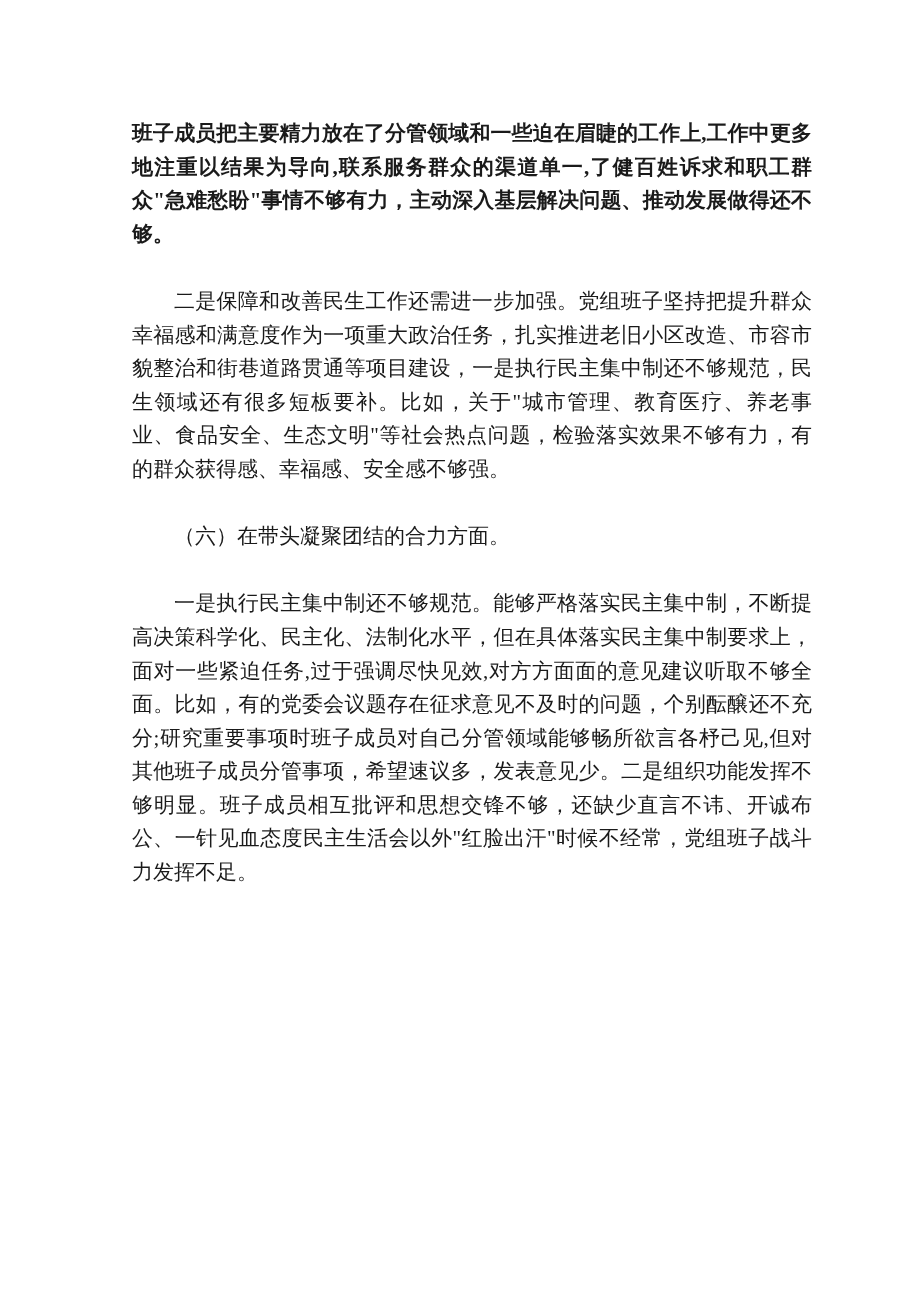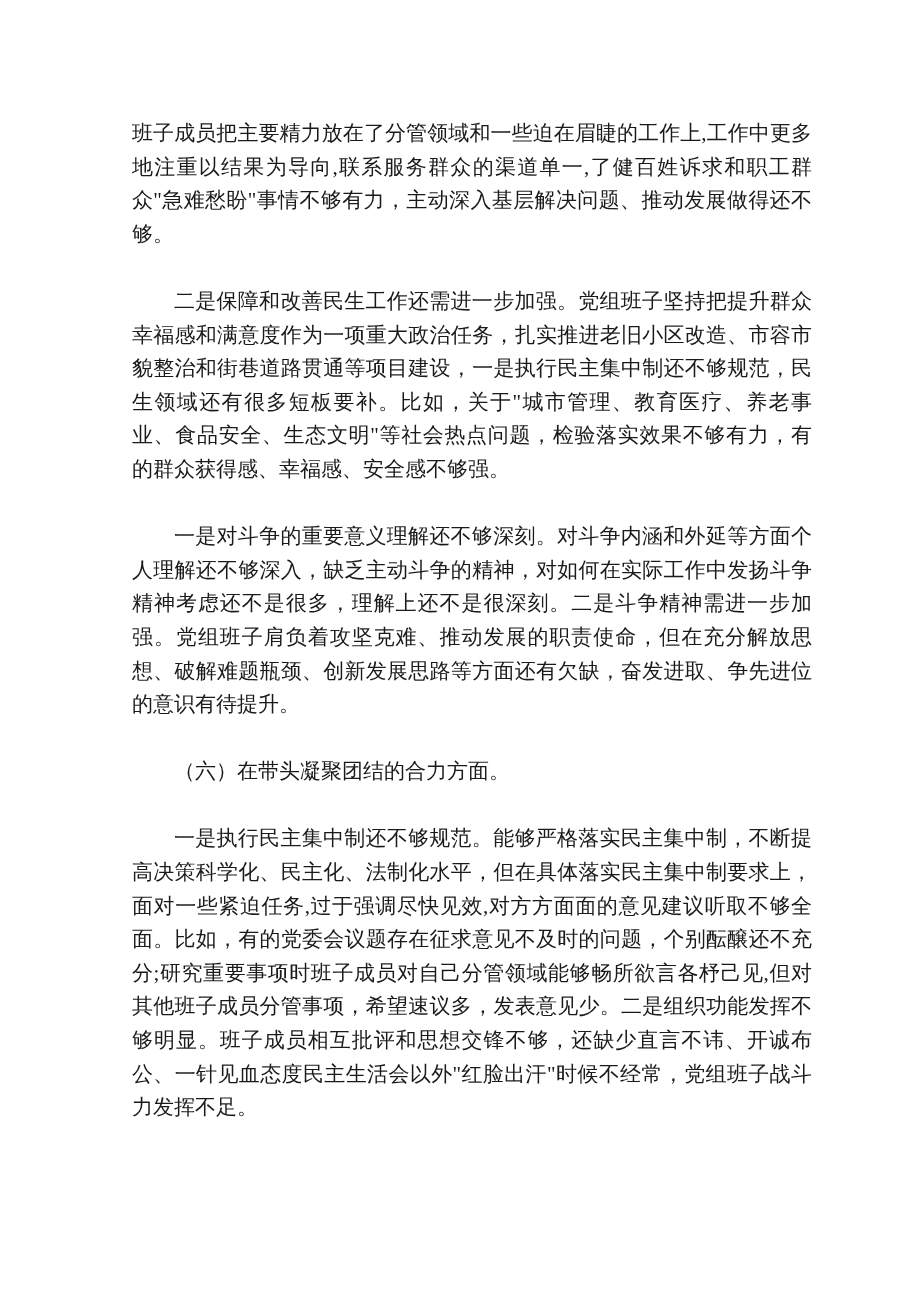--- a/index.html
+++ b/index.html
@@ -25,32 +25,32 @@
     text-align: justify;
     text-justify: inter-ideograph;
   }
   .para {
     margin: 0 0 33.6px 0;
     text-indent: 2em;
     word-break: break-all;
   }
   .para.no-indent {
     text-indent: 0;
+    font-weight: bold;
   }
   .para:last-child {
     margin-bottom: 4px;
   }
 </style>
 </head>
 <body>
 
 <div class="page">
   <p class="para no-indent">班子成员把主要精力放在了分管领域和一些迫在眉睫的工作上,工作中更多地注重以结果为导向,联系服务群众的渠道单一,了健百姓诉求和职工群众"急难愁盼"事情不够有力，主动深入基层解决问题、推动发展做得还不够。</p>
 
   <p class="para">二是保障和改善民生工作还需进一步加强。党组班子坚持把提升群众幸福感和满意度作为一项重大政治任务，扎实推进老旧小区改造、市容市貌整治和街巷道路贯通等项目建设，一是执行民主集中制还不够规范，民生领域还有很多短板要补。比如，关于"城市管理、教育医疗、养老事业、食品安全、生态文明"等社会热点问题，检验落实效果不够有力，有的群众获得感、幸福感、安全感不够强。</p>
 
 
-  <p class="para">一是对斗争的重要意义理解还不够深刻。对斗争内涵和外延等方面个人理解还不够深入，缺乏主动斗争的精神，对如何在实际工作中发扬斗争精神考虑还不是很多，理解上还不是很深刻。二是斗争精神需进一步加强。党组班子肩负着攻坚克难、推动发展的职责使命，但在充分解放思想、破解难题瓶颈、创新发展思路等方面还有欠缺，奋发进取、争先进位的意识有待提升。</p>
 
   <p class="para">（六）在带头凝聚团结的合力方面。</p>
 
   <p class="para">一是执行民主集中制还不够规范。能够严格落实民主集中制，不断提高决策科学化、民主化、法制化水平，但在具体落实民主集中制要求上，面对一些紧迫任务,过于强调尽快见效,对方方面面的意见建议听取不够全面。比如，有的党委会议题存在征求意见不及时的问题，个别酝醸还不充分;研究重要事项时班子成员对自己分管领域能够畅所欲言各杼己见,但对其他班子成员分管事项，希望速议多，发表意见少。二是组织功能发挥不够明显。班子成员相互批评和思想交锋不够，还缺少直言不讳、开诚布公、一针见血态度民主生活会以外"红脸出汗"时候不经常，党组班子战斗力发挥不足。</p>
 </div>
 
 </body></html>

